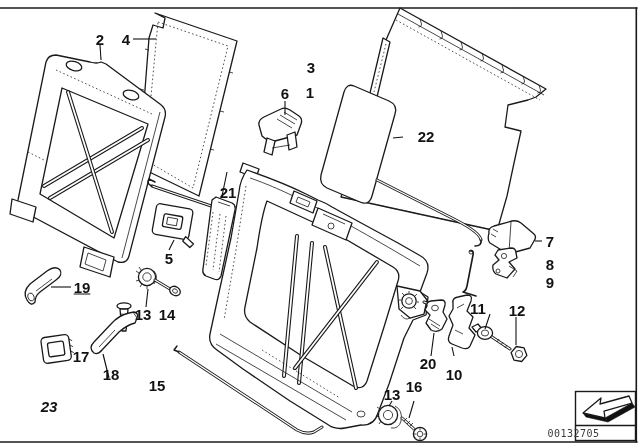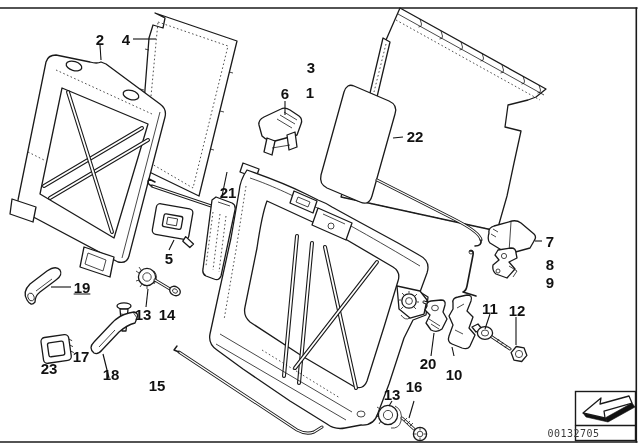--- a/index.html
+++ b/index.html
@@ -270,33 +270,33 @@
       <path class="solid" d="M 583,413 L 601,398 L 600,404 L 629,396 L 632,403 L 604,411 L 605,418 Z"></path>
     </g>
   </g>
 </svg>
 
 <div class="callout" style="left:100px;top:39px;">2</div>
 <div class="callout" style="left:126px;top:39px;">4</div>
 <div class="callout" style="left:311px;top:67px;">3</div>
 <div class="callout" style="left:310px;top:92px;">1</div>
 <div class="callout" style="left:285px;top:93px;">6</div>
-<div class="callout" style="left:415px;top:136px;">22</div>
+<div class="callout" style="left:426px;top:136px;">22</div>
 <div class="callout" style="left:228px;top:164px;margin-top:28px;">21</div>
 <div class="callout" style="left:169px;top:258px;">5</div>
 <div class="callout" style="left:550px;top:241px;">7</div>
 <div class="callout" style="left:550px;top:264px;">8</div>
 <div class="callout" style="left:550px;top:282px;">9</div>
 <div class="callout" style="left:82px;top:287px;text-decoration:underline;">19</div>
 <div class="callout" style="left:81px;top:316px;margin-top:40px;">17</div>
 <div class="callout" style="left:143px;top:314px;">13</div>
 <div class="callout" style="left:167px;top:314px;">14</div>
-<div class="callout" style="left:490px;top:308px;">11</div>
+<div class="callout" style="left:478px;top:308px;">11</div>
 <div class="callout" style="left:517px;top:310px;">12</div>
-<div class="callout" style="left:49px;top:368px;">23</div>
+<div class="callout" style="left:49px;top:406px;font-style:italic;">23</div>
 <div class="callout" style="left:111px;top:374px;">18</div>
 <div class="callout" style="left:157px;top:385px;">15</div>
 <div class="callout" style="left:428px;top:363px;">20</div>
 <div class="callout" style="left:454px;top:374px;">10</div>
 <div class="callout" style="left:392px;top:394px;">13</div>
 <div class="callout" style="left:414px;top:386px;text-align:center;">16</div>
 
 <div class="plate-id">00132705</div>
 
 </div>

